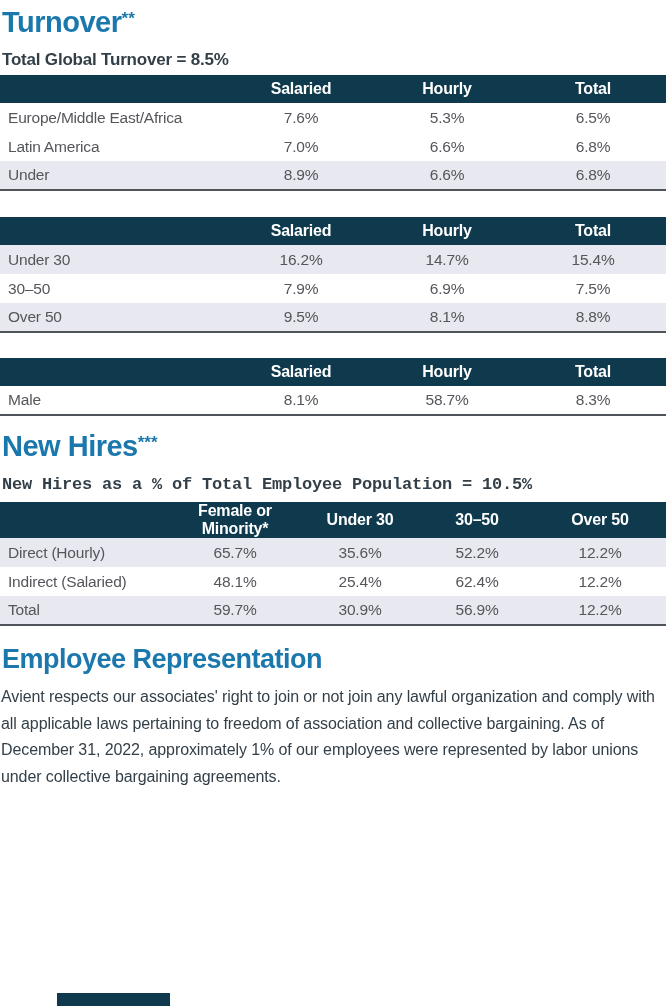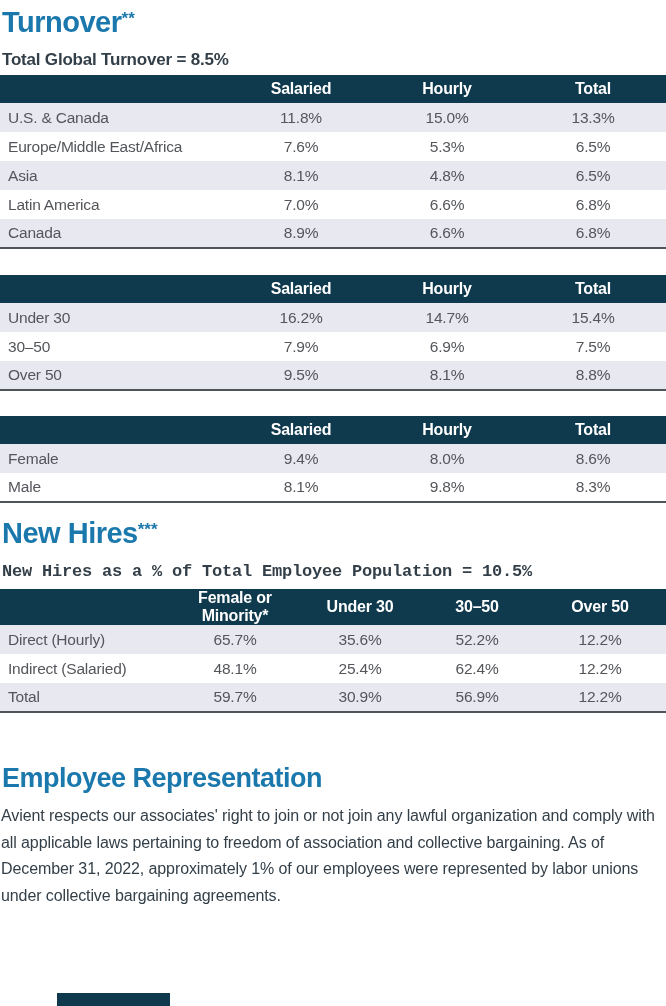--- a/index.html
+++ b/index.html
@@ -27,21 +27,21 @@
     line-height:34px;
     margin:0 0 0 2px;
   }
   h1.section-heading sup{
     font-size:17px;
     vertical-align:8px;
     letter-spacing:0;
   }
   #turnover-heading{margin-top:2px;}
   #newhires-heading{margin-top:10px;}
-  #representation-heading{margin-top:48px;font-size:27px;}
+  #representation-heading{margin-top:16px;font-size:27px;}
   .subtitle{
     color:var(--dark);
     font-size:17px;
     font-weight:700;
     line-height:20px;
     margin:11px 0 0 2px;
     letter-spacing:-0.2px;
   }
   #newhires-subtitle{margin-top:12px;font-family:Liberation Mono, monospace;}
   table.data-table{
@@ -110,46 +110,34 @@
     </colgroup>
   <thead>
     <tr>
       <th></th>
       <th>Salaried</th>
       <th>Hourly</th>
       <th>Total</th>
     </tr>
   </thead>
   <tbody>
-    <tr class="shaded">
-      <td class="row-label">U.S. &amp; Canada</td>
-      <td>11.8%</td>
-      <td>15.0%</td>
-      <td>13.3%</td>
-    </tr>
     <tr>
       <td class="row-label">Europe/Middle East/Africa</td>
       <td>7.6%</td>
       <td>5.3%</td>
       <td>6.5%</td>
     </tr>
-    <tr class="shaded">
-      <td class="row-label">Asia</td>
-      <td>8.1%</td>
-      <td>4.8%</td>
-      <td>6.5%</td>
-    </tr>
     <tr>
       <td class="row-label">Latin America</td>
       <td>7.0%</td>
       <td>6.6%</td>
       <td>6.8%</td>
     </tr>
     <tr class="shaded">
-      <td class="row-label">Canada</td>
+      <td class="row-label">Under</td>
       <td>8.9%</td>
       <td>6.6%</td>
       <td>6.8%</td>
     </tr>
   </tbody>
 </table>
 
 <table class="data-table" id="age-table">
   <colgroup>
       <col style="width:228px">
@@ -196,30 +184,24 @@
     </colgroup>
   <thead>
     <tr>
       <th></th>
       <th>Salaried</th>
       <th>Hourly</th>
       <th>Total</th>
     </tr>
   </thead>
   <tbody>
-    <tr class="shaded">
-      <td class="row-label">Female</td>
-      <td>9.4%</td>
-      <td>8.0%</td>
-      <td>8.6%</td>
-    </tr>
     <tr>
       <td class="row-label">Male</td>
       <td>8.1%</td>
-      <td>9.8%</td>
+      <td>58.7%</td>
       <td>8.3%</td>
     </tr>
   </tbody>
 </table>
 
 <h1 class="section-heading" id="newhires-heading"><span>New Hires</span><sup>***</sup></h1>
 
 <div class="subtitle" id="newhires-subtitle">New Hires as a % of Total Employee Population = 10.5%</div>
 
 <table class="data-table" id="newhires-table">

